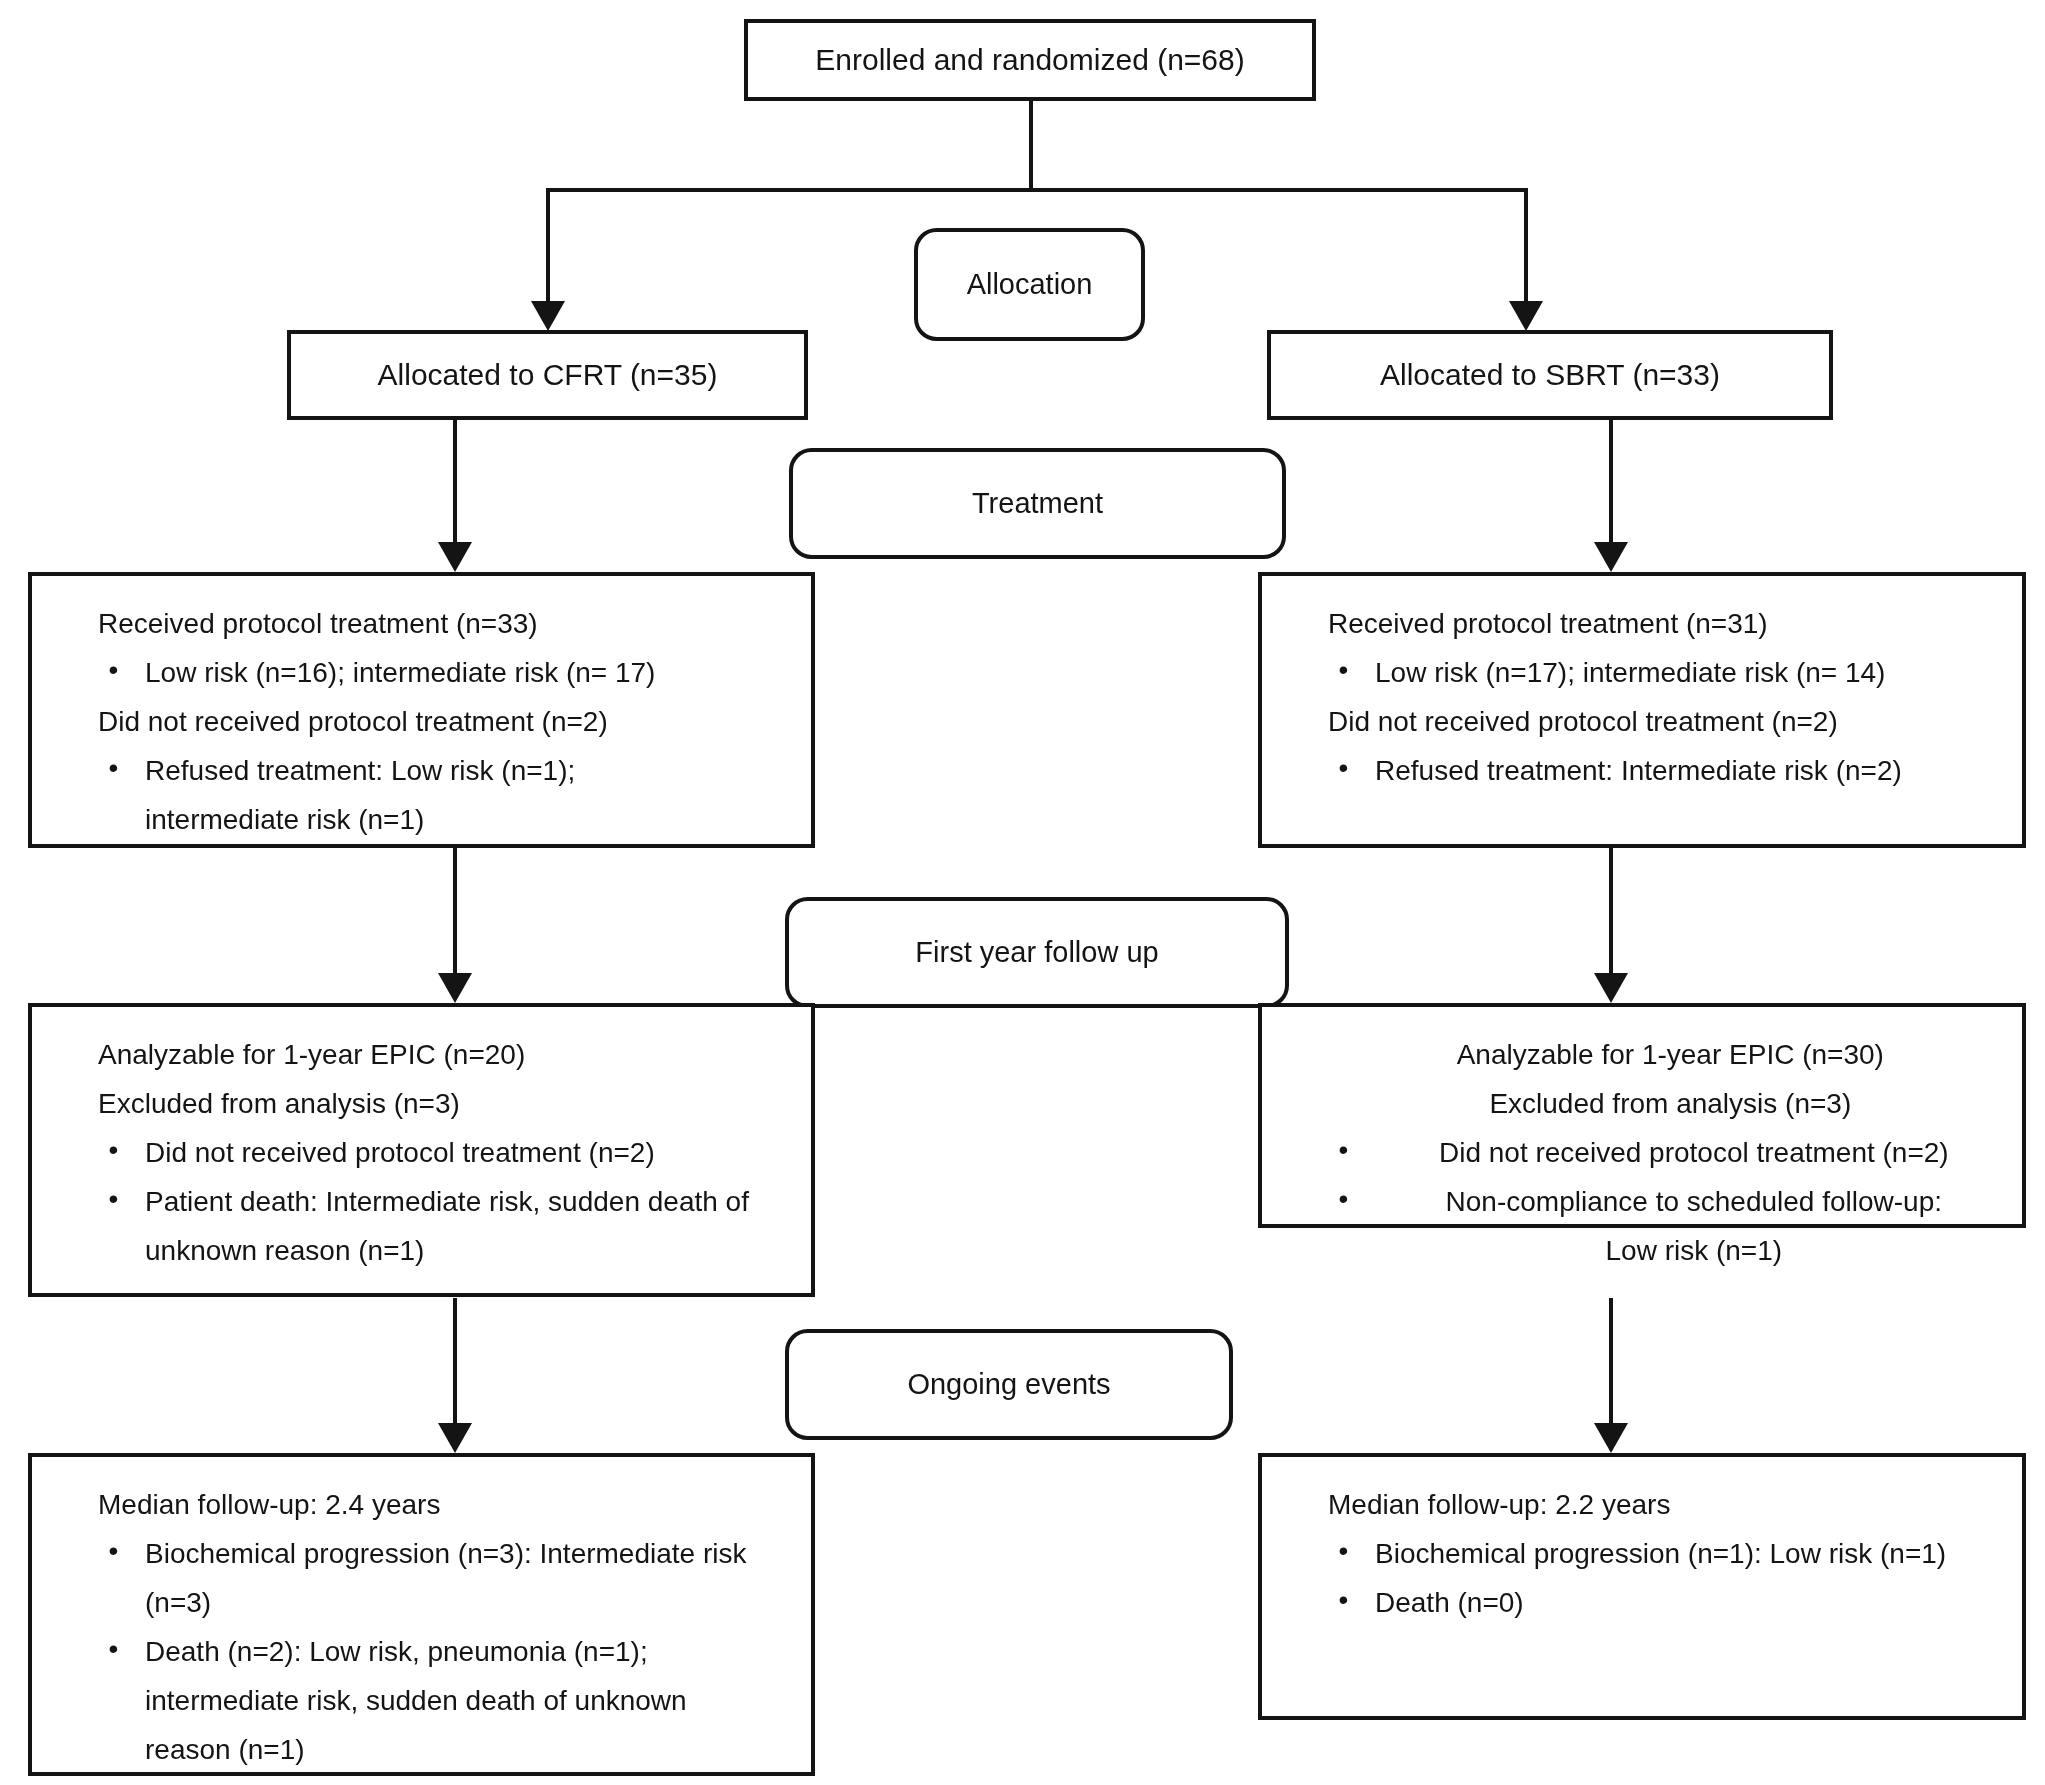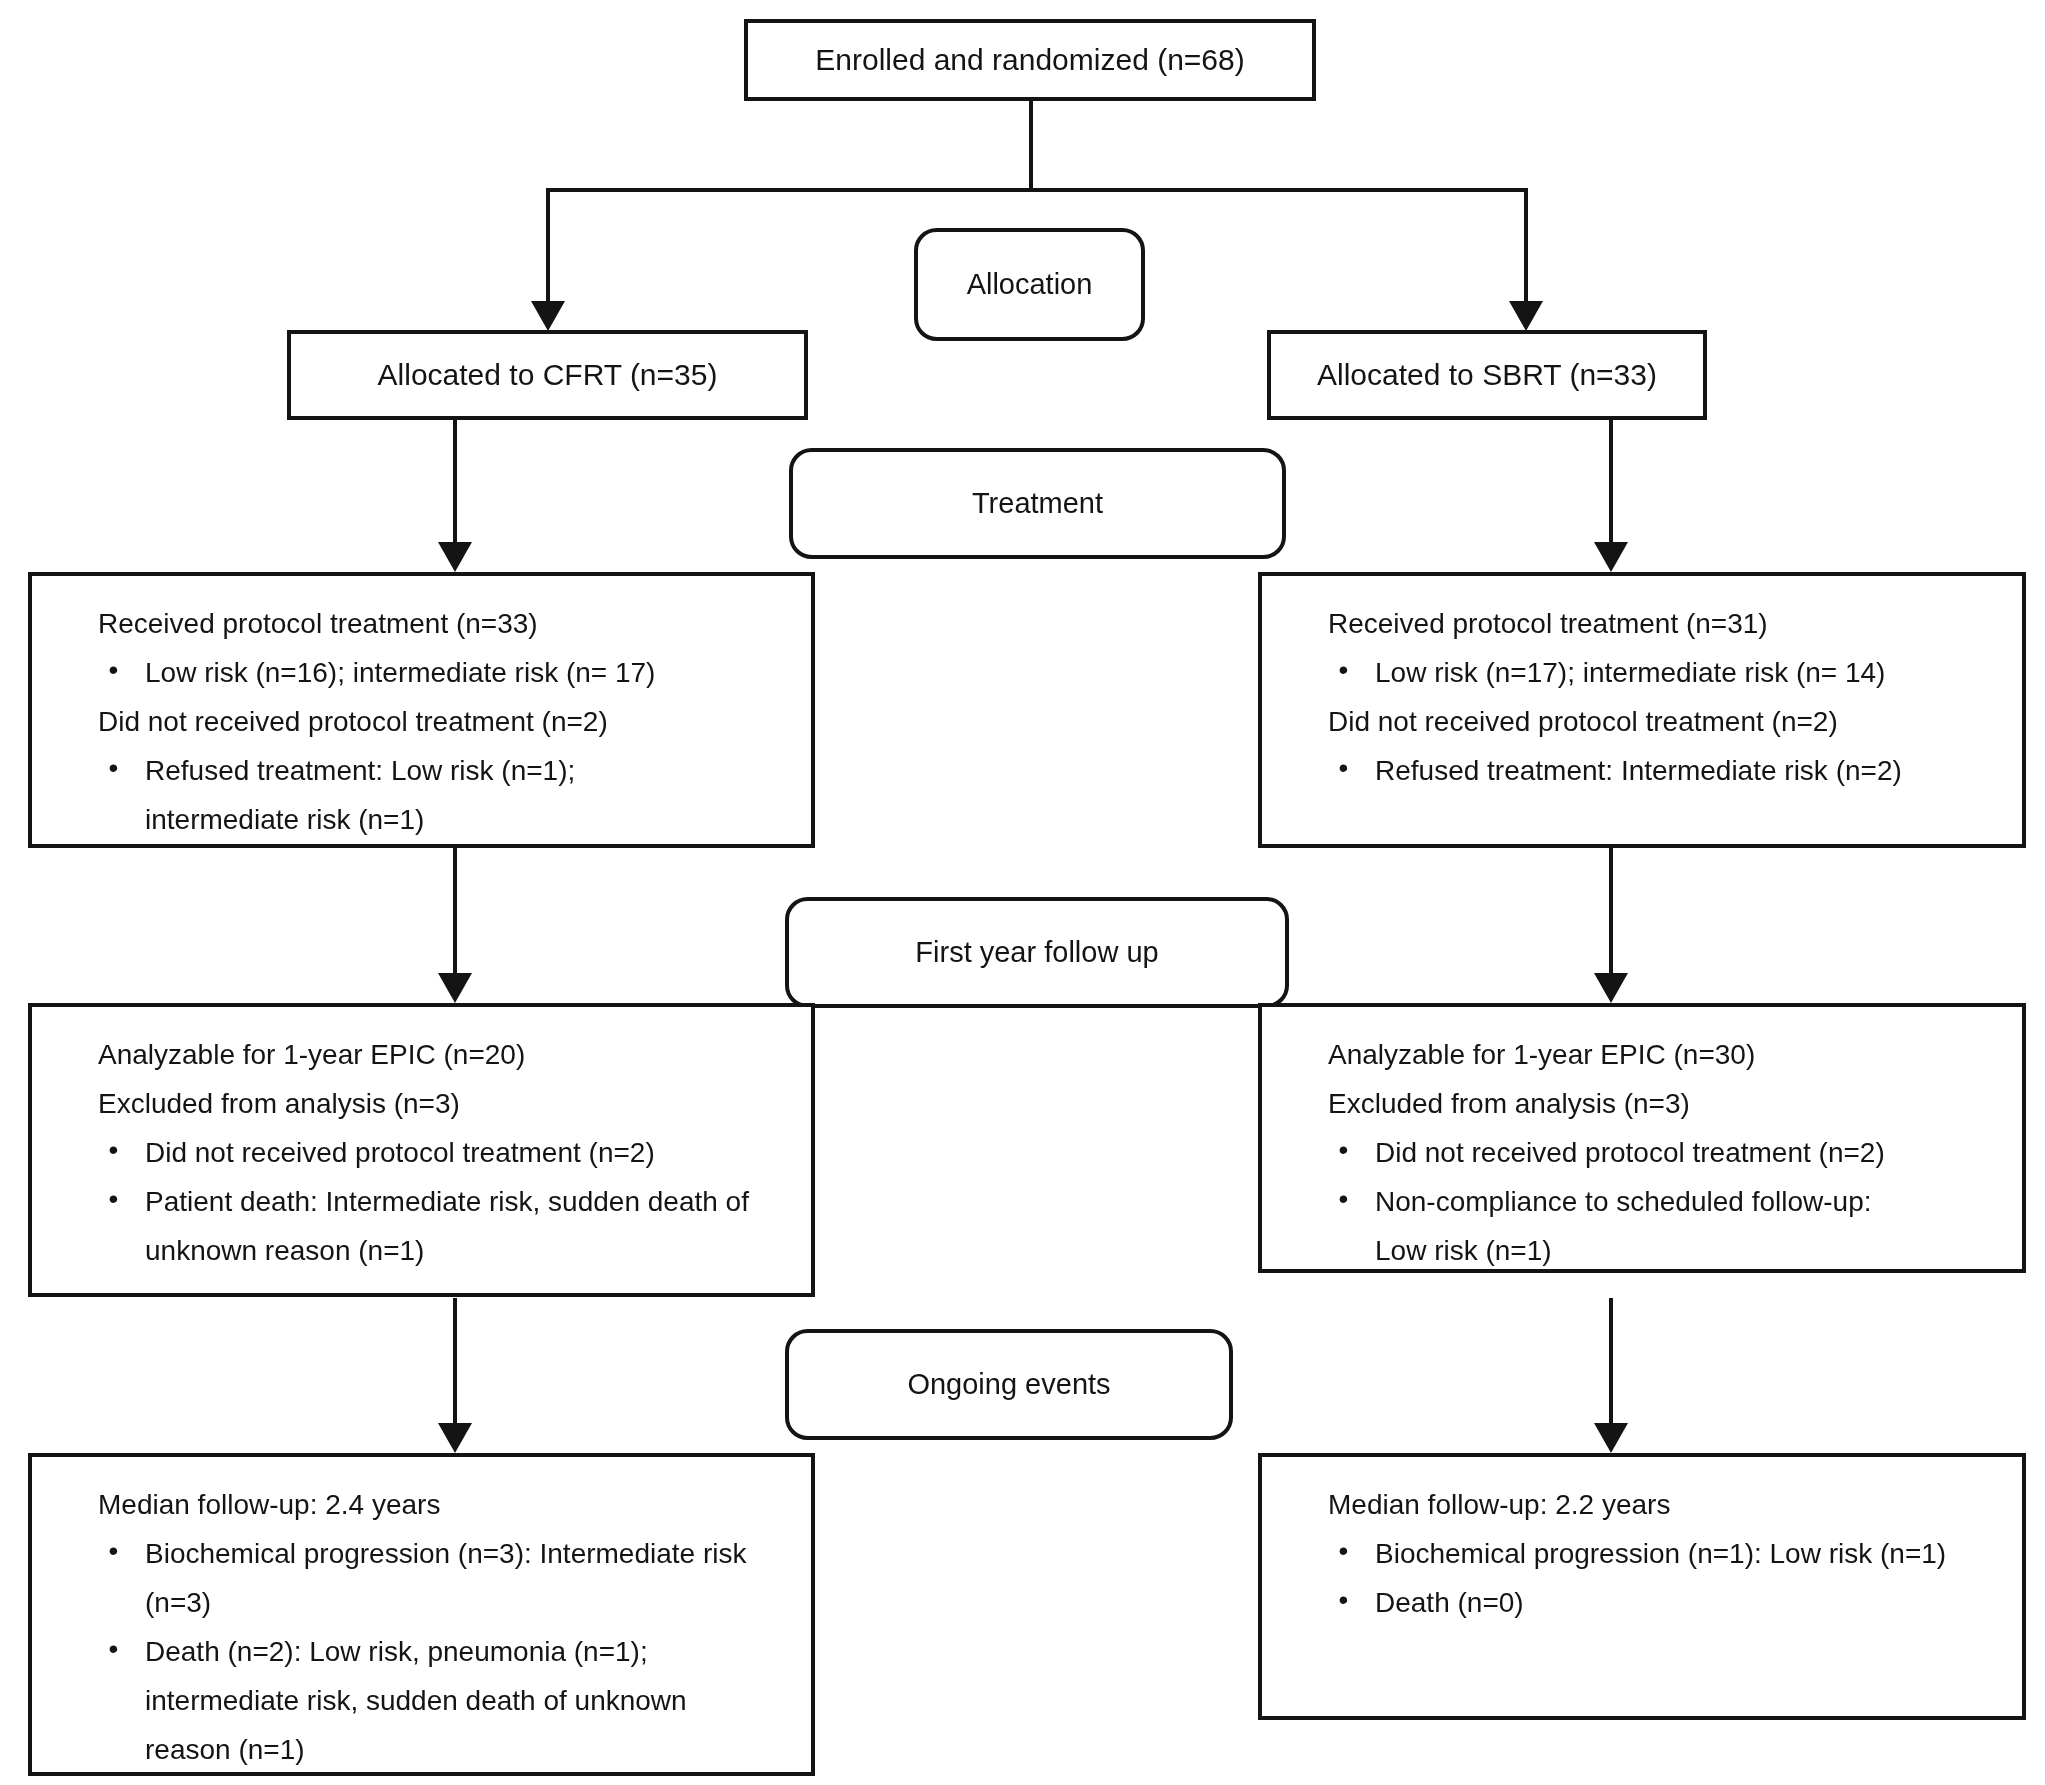--- a/index.html
+++ b/index.html
@@ -66,21 +66,21 @@
   <div class="vline" style="left:1029px;top:101px;height:87px;"></div>
   <div class="hline" style="left:546px;top:188px;width:982px;"></div>
   <div class="vline" style="left:546px;top:188px;height:115px;"></div>
   <div class="arrow-down" style="left:531px;top:301px;"></div>
   <div class="vline" style="left:1524px;top:188px;height:115px;"></div>
   <div class="arrow-down" style="left:1509px;top:301px;"></div>
 
   <div class="box center stage" style="left:914px;top:228px;width:231px;height:113px;">Allocation</div>
 
   <div class="box center" style="left:287px;top:330px;width:521px;height:90px;">Allocated to CFRT (n=35)</div>
-  <div class="box center" style="left:1267px;top:330px;width:440px;height:90px;">Allocated to SBRT (n=33)</div>
+  <div class="box center" style="left:1267px;top:330px;width:566px;height:90px;">Allocated to SBRT (n=33)</div>
 
   <div class="vline" style="left:453px;top:419px;height:123px;"></div>
   <div class="arrow-down" style="left:438px;top:542px;"></div>
   <div class="vline" style="left:1609px;top:419px;height:123px;"></div>
   <div class="arrow-down" style="left:1594px;top:542px;"></div>
 
   <div class="box center stage" style="left:789px;top:448px;width:497px;height:111px;">Treatment</div>
 
   <div class="box content" style="left:28px;top:572px;width:787px;height:276px;">
       <div class="line plain">Received protocol treatment (n=33)</div>
@@ -103,21 +103,21 @@
 
   <div class="box center stage" style="left:785px;top:897px;width:504px;height:111px;">First year follow up</div>
 
   <div class="box content" style="left:28px;top:1003px;width:787px;height:294px;">
       <div class="line plain">Analyzable for 1-year EPIC (n=20)</div>
       <div class="line plain">Excluded from analysis (n=3)</div>
       <div class="line bullet"><span class="dot">•</span><span>Did not received protocol treatment (n=2)</span></div>
       <div class="line bullet"><span class="dot">•</span><span>Patient death: Intermediate risk, sudden death of</span></div>
       <div class="line cont">unknown reason (n=1)</div>
     </div>
-  <div class="box content" style="left:1258px;top:1003px;width:768px;height:270px;">
+  <div class="box content" style="left:1258px;top:1003px;width:768px;height:225px;text-align:center;">
       <div class="line plain">Analyzable for 1-year EPIC (n=30)</div>
       <div class="line plain">Excluded from analysis (n=3)</div>
       <div class="line bullet"><span class="dot">•</span><span>Did not received protocol treatment (n=2)</span></div>
       <div class="line bullet"><span class="dot">•</span><span>Non-compliance to scheduled follow-up:</span></div>
       <div class="line cont">Low risk (n=1)</div>
     </div>
 
   <div class="vline" style="left:453px;top:1298px;height:126px;"></div>
   <div class="arrow-down" style="left:438px;top:1423px;"></div>
   <div class="vline" style="left:1609px;top:1298px;height:126px;"></div>

